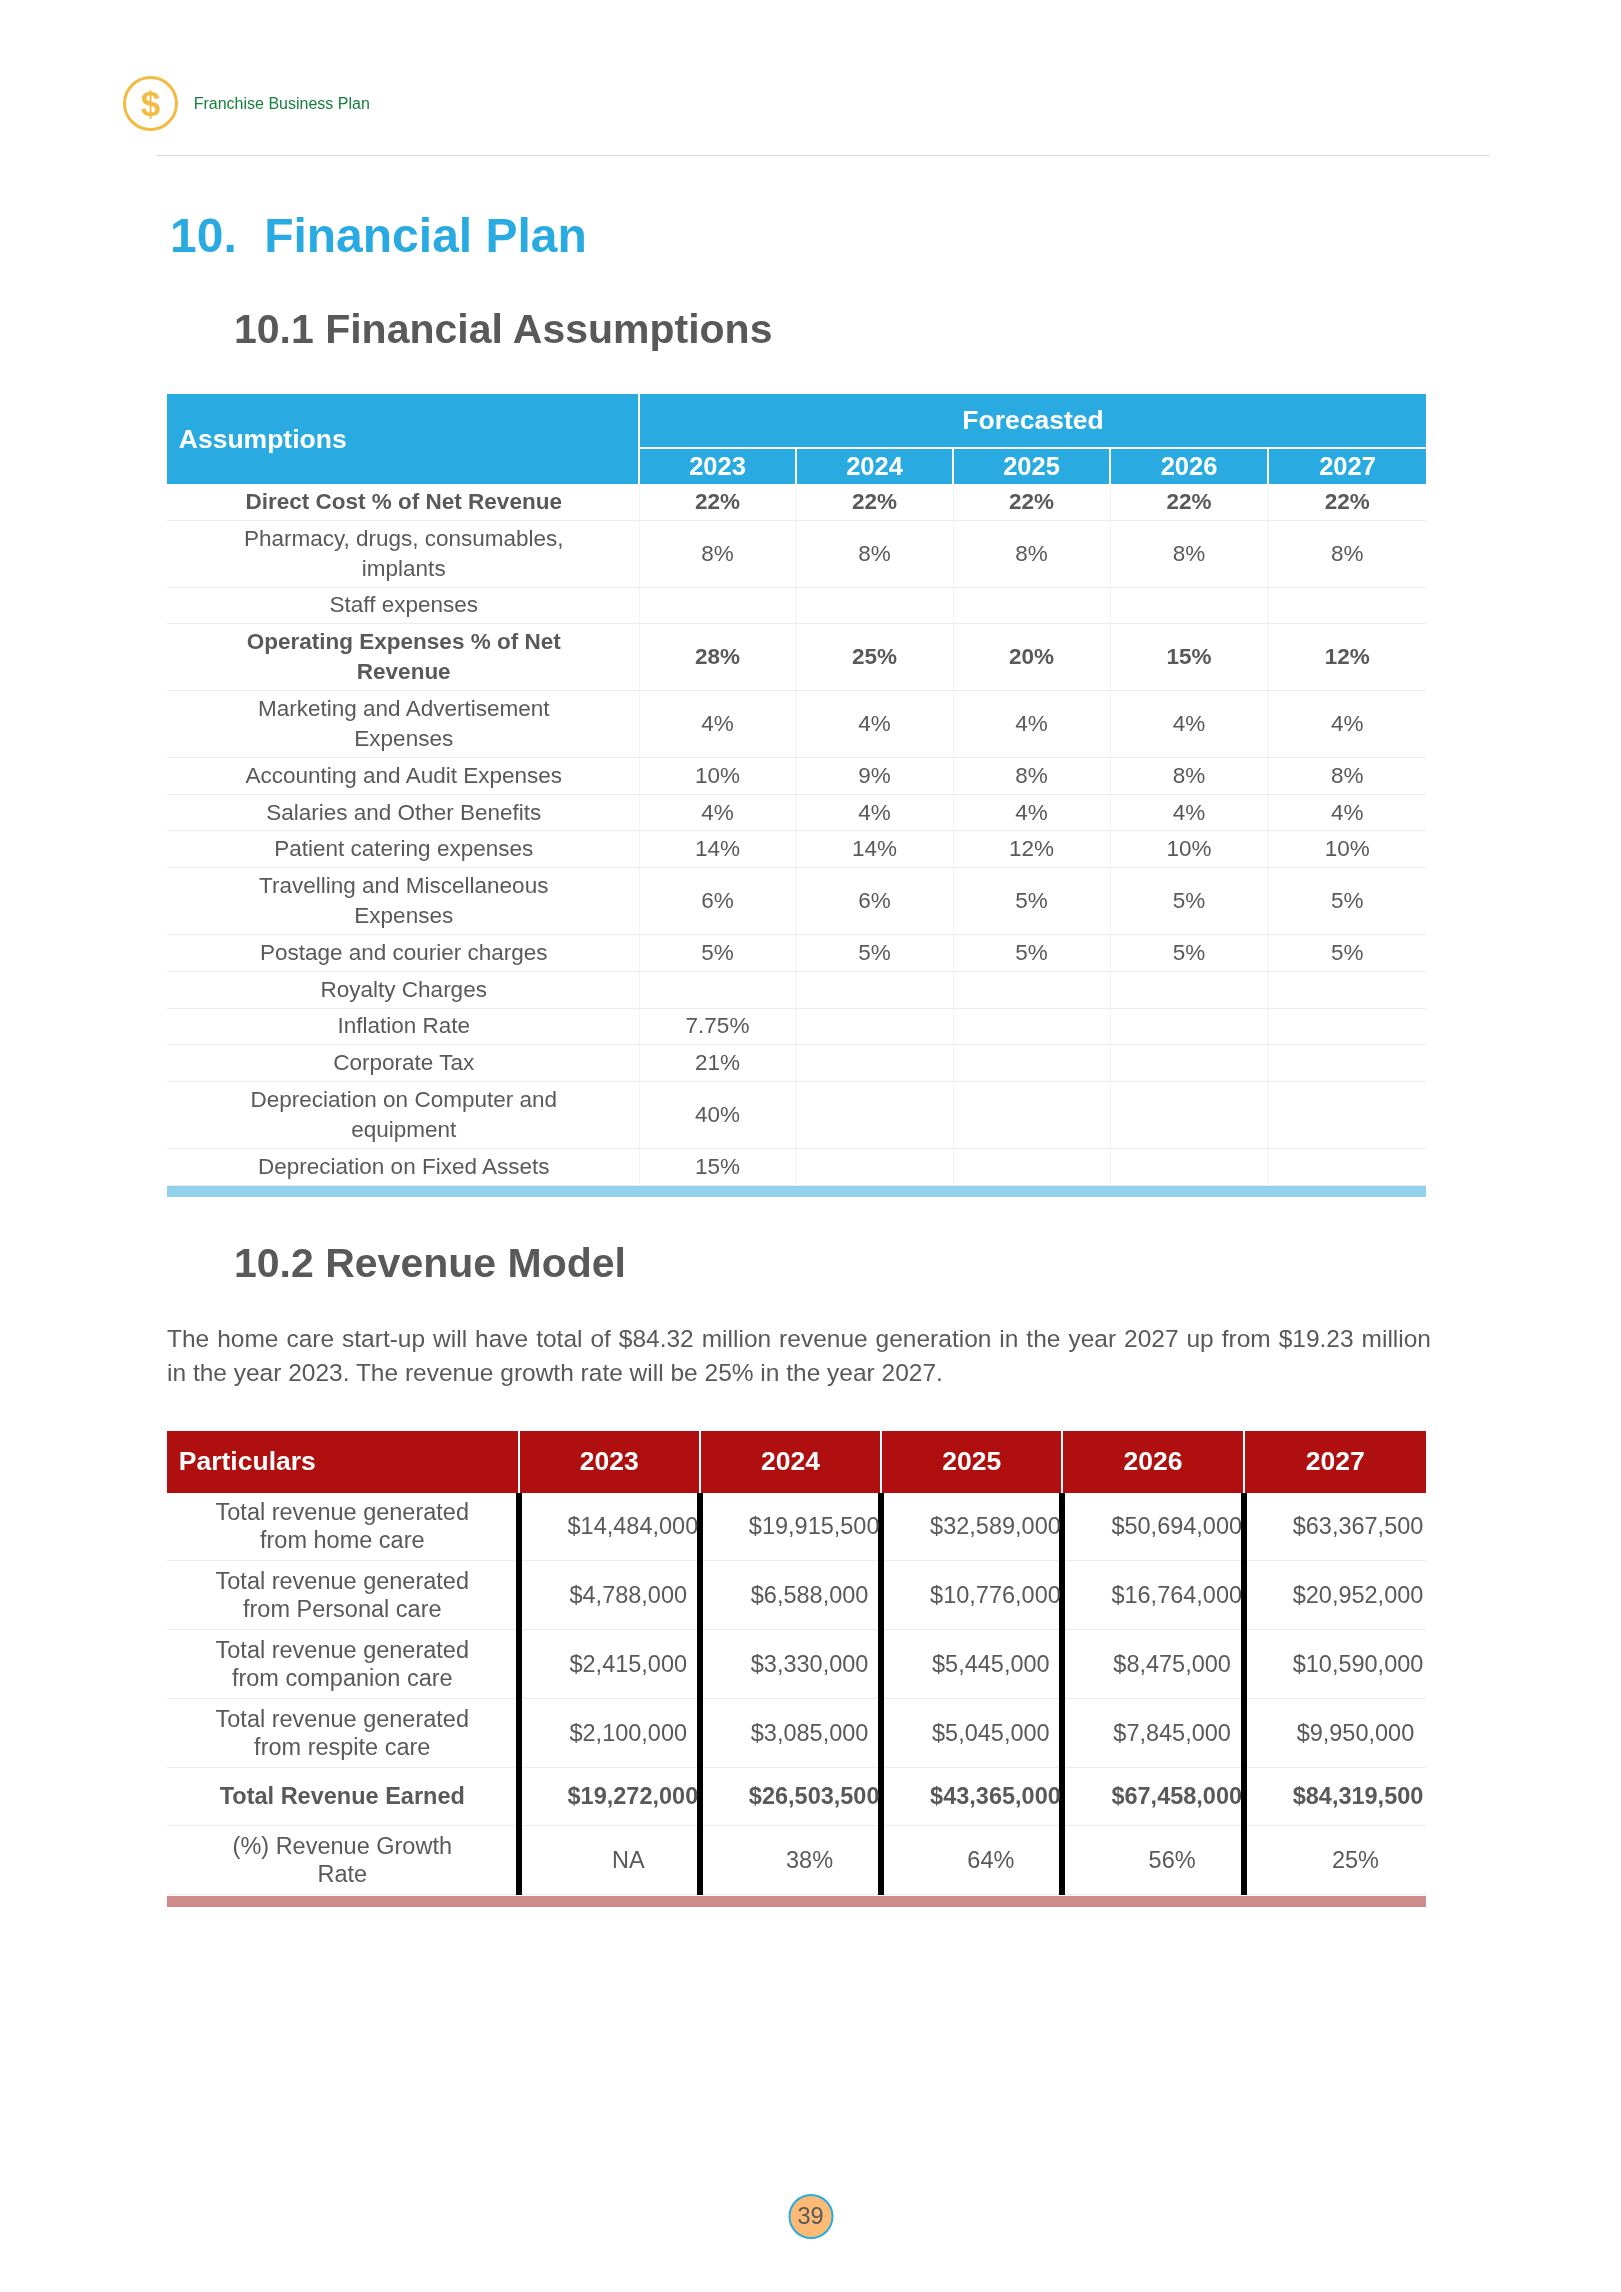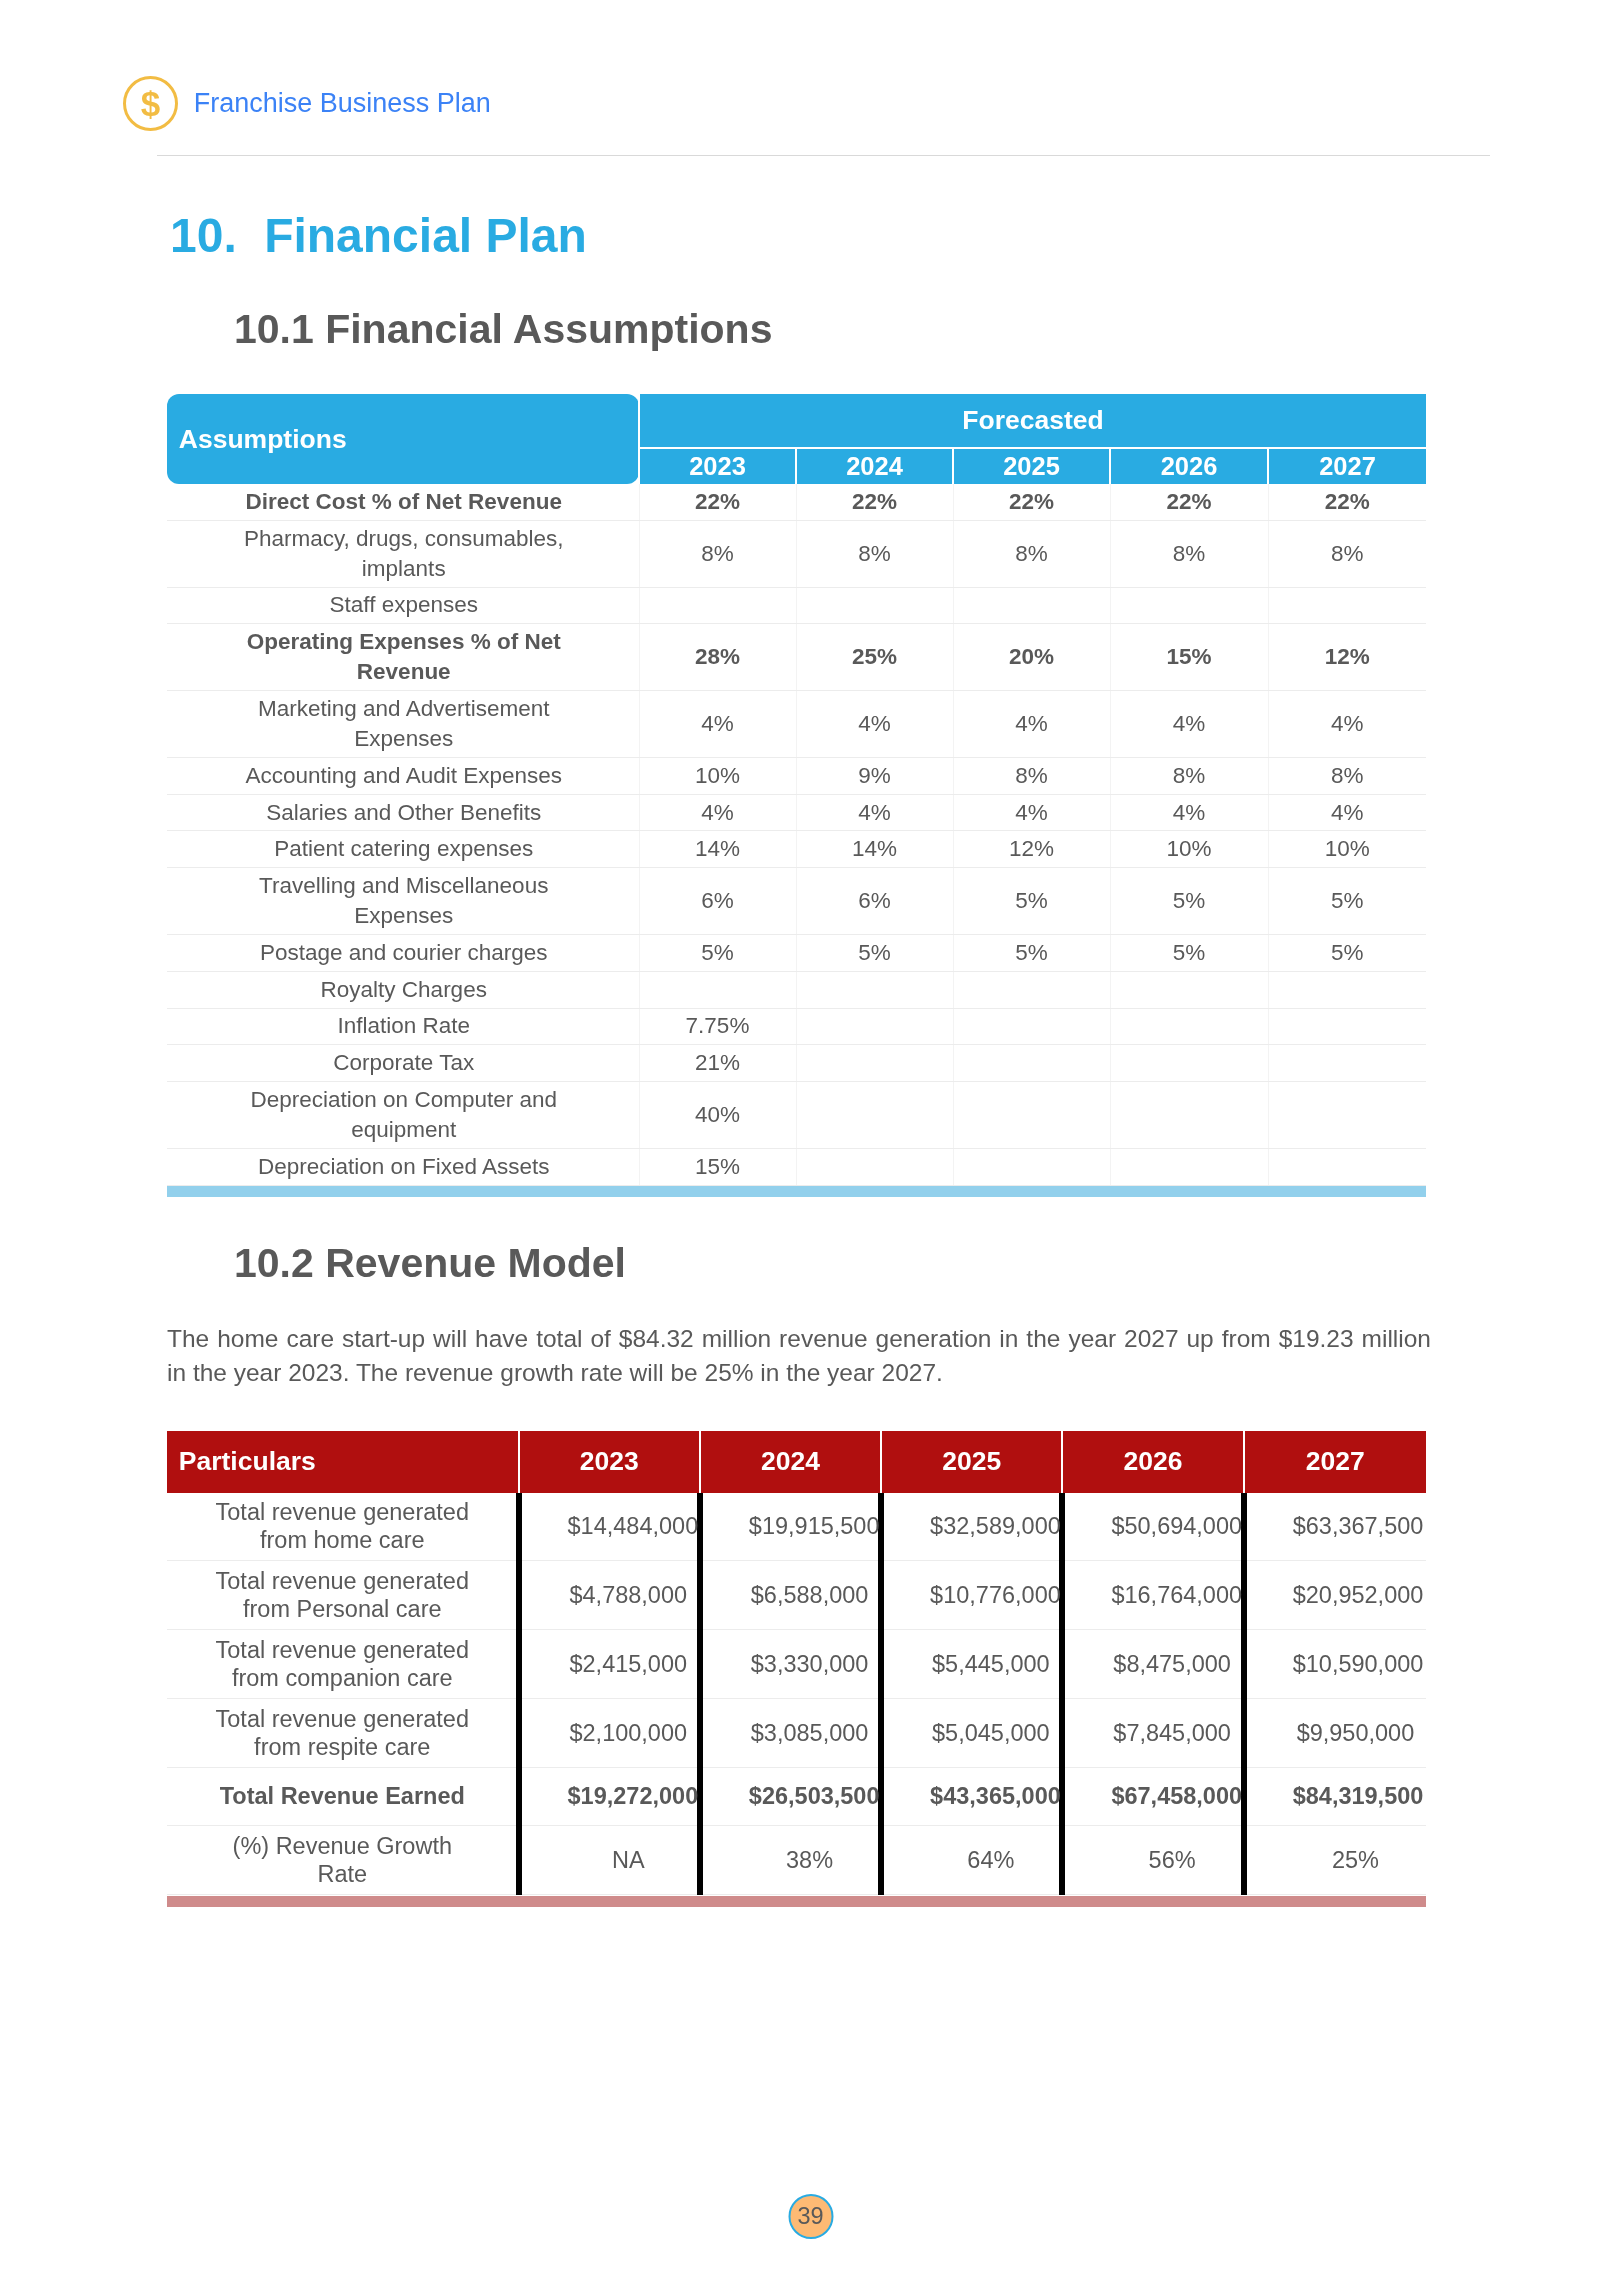--- a/index.html
+++ b/index.html
@@ -15,21 +15,21 @@
 
   
   .doc-header { position:absolute; top:76px; left:123px; display:flex; align-items:center; }
   .logo-circle {
     width:55px; height:55px; border-radius:50%;
     border:3.9px solid #F2BC43; box-sizing:border-box;
     display:flex; align-items:center; justify-content:center;
     color:#F2BC43; font-size:35px; font-weight:bold;
     background:#fff;
   }
-  .doc-header-title { margin-left:15.7px; font-size:27px; color:#3b82f6; }
+  .doc-header-title { margin-left:15.7px; font-size:16px; color:#15803d; }
   .header-rule {
     position:absolute; top:155px; left:157px; right:131px;
     border-bottom:1px solid #d9d9d9;
   }
 
   
   .content { position:absolute; top:167px; left:167px; width:1264px; }
   h1.sec {
     margin:41px 0 0 3px; font-size:48px; color:#29ABE2; font-weight:bold;
   }
@@ -41,21 +41,21 @@
   }
 
   
   table { border-collapse:collapse; table-layout:fixed; width:1259px; margin-top:41px; }
   th, td { box-sizing:border-box; }
   .lbl { white-space:pre-line; text-align:left; padding-left:9.8px !important; }
   tr.bold td { font-weight:bold; }
 
   
   .t1 thead th { background:#29ABE2; color:#ffffff; font-weight:bold; }
-  .t1 .corner { text-align:left; font-size:26.5px; padding-left:11.8px; border-right:2.9px solid #ffffff;border-radius:12px; }
+  .t1 .corner { text-align:left; font-size:26.5px; padding-left:11.8px; border-right:2.9px solid #ffffff; }
   .t1 .fore   { font-size:26.5px; text-align:center; height:54px; border-bottom:2.9px solid #ffffff; }
   .t1 .yr     { font-size:25.5px; text-align:center; height:36px; border-left:2.9px solid #ffffff; }
   .t1 .yr:first-of-type { border-left:none; }
   .t1 td {
     font-size:22.5px; line-height:30px; padding:2.9px 7.8px;
     text-align:center; border-bottom:1px solid #ececec;
   }
   .t1 td.val { border-left:1px solid #f3f3f3; }
   .t1-bar { width:1259px; height:10.8px; background:#92D0EC; }
 

